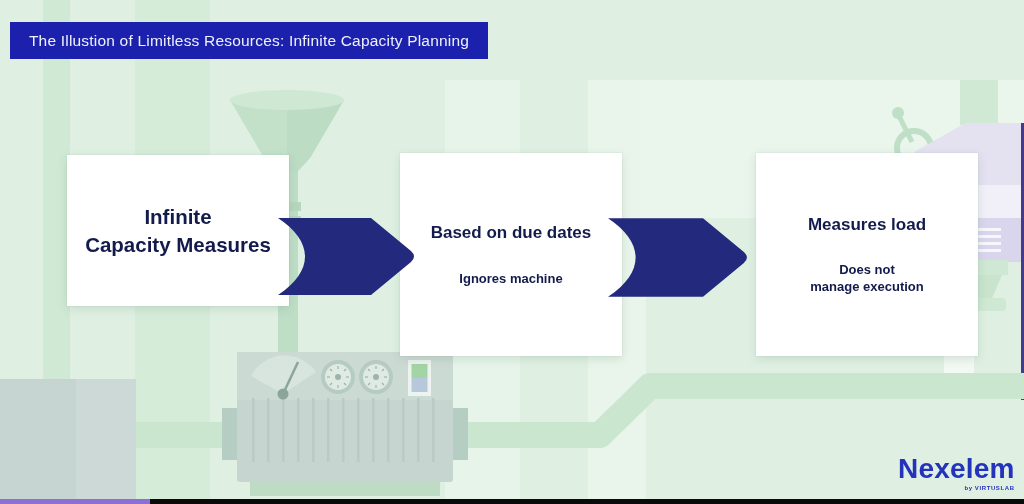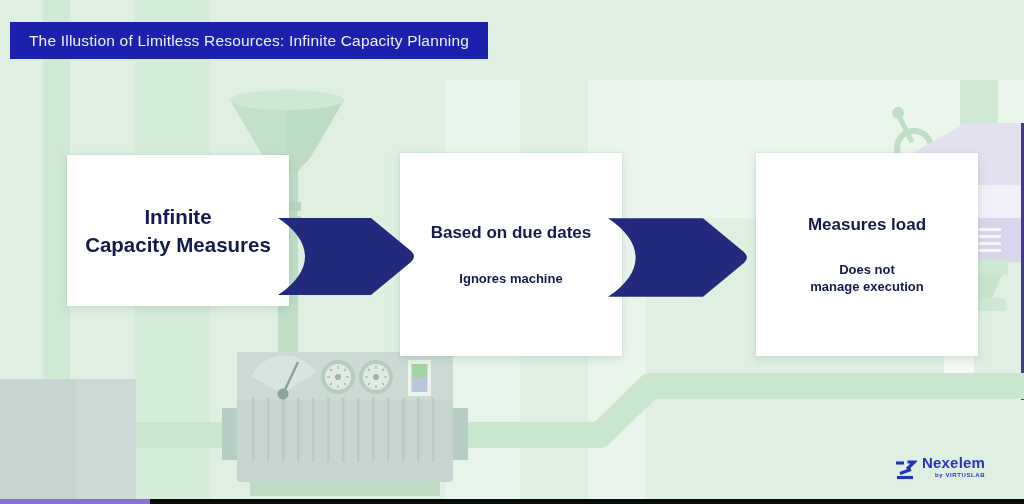--- a/index.html
+++ b/index.html
@@ -31,21 +31,21 @@
   .card .secondary{font-size:13px;font-weight:700;line-height:1.28;margin-top:27px;}
   .card.lead .line{font-size:20.5px;font-weight:800;line-height:1.35;}
   
   .flow-arrow{position:absolute;z-index:4;}
   
   .bglayer{position:absolute;z-index:1;}
   .block{position:absolute;}
   
   .logo{position:absolute;left:893px;top:455px;width:118px;height:38px;z-index:6;
         display:flex;align-items:flex-start;}
-  .logo .brand{color:var(--c-logo_blue,#2433bb);font-size:15px;font-weight:800;letter-spacing:.2px;line-height:1;}
+  .logo .brand{color:var(--c-logo_blue,#2433bb);font-size:28px;font-weight:800;letter-spacing:.2px;line-height:1;}
   .logo .byline{color:var(--c-logo_blue,#2433bb);font-size:6px;font-weight:700;letter-spacing:.6px;
                 text-align:right;margin-top:2px;}
   .footer-bar{position:absolute;top:499px;height:5px;z-index:6;}
 </style>
 </head>
 <body>
 
 <div id="stage">
 
   <div class="stripe" style="left:43px;width:27px;background:#cfe9d4;"></div>

